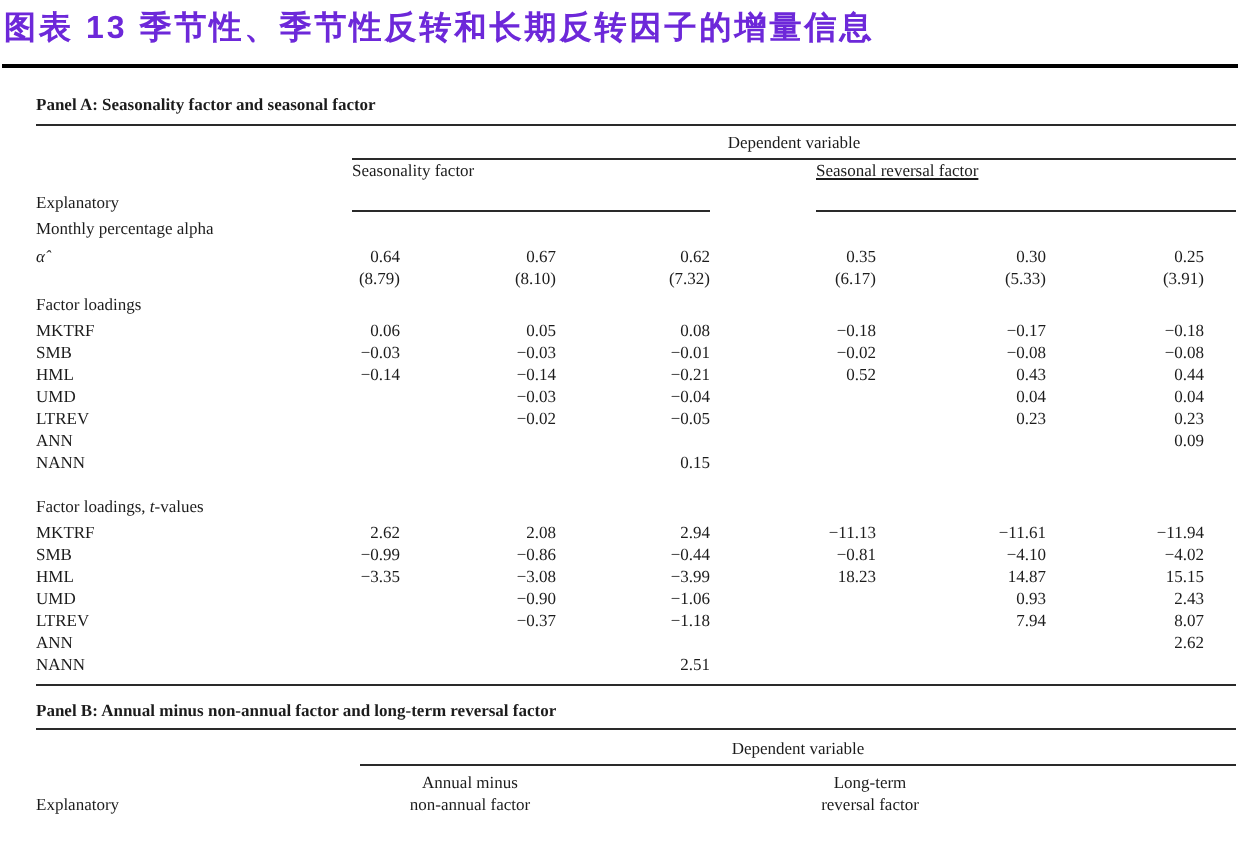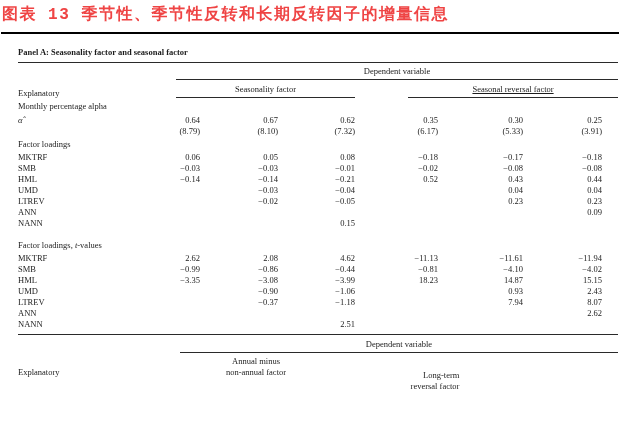--- a/index.html
+++ b/index.html
@@ -4,58 +4,58 @@
 <style>
   html,body { margin:0; padding:0; background:#ffffff; }
   .page {
     position:relative; width:628px; height:427px; overflow:hidden;
     background:#ffffff; color:#1c1c1c;
     font-family:"Liberation Serif", serif;
   }
   .fig-title {
     width:617px; margin:2px 0 0 1px; padding:2px 0 6px 1px;
     font-size:16px; line-height:22px; font-weight:bold; letter-spacing:1.5px;
-    color:#ef4444; border-bottom:2.5px solid #000;
-    font-family:Liberation Mono, monospace;
+    color:#6d28d9; border-bottom:2.5px solid #000;
+    font-family:Liberation Sans, sans-serif;
   }
   .pa-head {
     margin:13px 0 0 18px; font-size:8.5px; line-height:11px; font-weight:bold;
   }
   table.pa {
     border-collapse:collapse; table-layout:fixed;
     width:600px; margin:4px 0 0 18px;
     border-top:1.3px solid #2a2a2a; border-bottom:1.3px solid #2a2a2a;
   }
   table.pa td { padding:0; font-size:8.5px; line-height:10px; vertical-align:bottom; }
   td.num { text-align:right; }
   tr.depvar td { height:17px; }
   .dv-rule { margin-left:48px; text-align:center; border-bottom:1px solid #2a2a2a; padding-bottom:3px; }
   tr.grp td { height:18px; }
-  .g-rule { text-align:center; border-bottom:1px solid #2a2a2a; padding-bottom:3px; }
+  .g-rule { border-bottom:1px solid #2a2a2a; padding-bottom:15px; }
   .g1 { margin-left:48px; }
   .g2 { margin-left:53px;text-decoration:underline; }
   tr.cols td { border-bottom:1px solid #2a2a2a; padding-bottom:3px; height:13px; }
   tr.sect td { padding-top:3px; padding-bottom:2px; }
   tr.sect2 td { padding-top:12px; padding-bottom:2px; }
   tr.alpha td { height:12px; }
   tr.tstat td { height:11px; }
   tr.d td { height:11px; }
   tr.pad td { height:5px; }
   .it { font-style:italic; }
   .pb-head {
     margin:3px 0 0 18px; width:600px; font-size:8.5px; line-height:10px;
     font-weight:bold; border-bottom:1px solid #2a2a2a; padding:4px 0 4px;
   }
   .pb-dv {
     margin-left:180px; width:438px; text-align:center; font-size:8.5px; line-height:10px;
     border-bottom:1px solid #2a2a2a; padding:4px 0 3px;
   }
   .pb-hdr { position:relative; margin-left:18px; width:600px; height:32px; font-size:8.5px; line-height:10.5px; }
-  .pb-g1 { position:absolute; left:238px; top:3px; transform:translateX(-50%); text-align:center; white-space:nowrap; }
-  .pb-g2 { position:absolute; left:417px; top:17px; transform:translateX(-50%); text-align:right; white-space:nowrap; }
+  .pb-g1 { position:absolute; left:217px; top:3px; transform:translateX(-50%); text-align:center; white-space:nowrap; }
+  .pb-g2 { position:absolute; left:417px; top:3px; transform:translateX(-50%); text-align:center; white-space:nowrap; }
   .pb-exp { position:absolute; left:0; top:14px; }
 </style>
 </head>
 <body>
 
 <div class="page">
 
   <div class="fig-title">图表 13 季节性、季节性反转和长期反转因子的增量信息</div>
 
   <div class="pa-head">Panel A: Seasonality factor and seasonal factor</div>
@@ -193,21 +193,21 @@
     </tr>
 
     <tr class="sect2">
       <td colspan="8"><span>Factor loadings, </span><span class="it">t</span><span>-values</span></td>
     </tr>
 
     <tr class="d">
       <td>MKTRF</td>
       <td class="num">2.62</td>
       <td class="num">2.08</td>
-      <td class="num">4.62</td>
+      <td class="num">2.94</td>
       <td class="num">−11.13</td>
       <td class="num">−11.61</td>
       <td class="num">−11.94</td>
       <td></td>
     </tr>
     <tr class="d">
       <td>SMB</td>
       <td class="num">−0.99</td>
       <td class="num">−0.86</td>
       <td class="num">−0.44</td>
@@ -265,20 +265,21 @@
       <td class="num"></td>
       <td class="num"></td>
       <td></td>
     </tr>
     <tr class="pad">
           <td colspan="8"></td>
         </tr>
   </tbody>
     </table>
 
+  <div class="pb-head">Panel B: Annual minus non-annual factor and long-term reversal factor</div>
 
   <div class="pb-dv">Dependent variable</div>
 
   <div class="pb-hdr">
     <div class="pb-g1">
       <div>Annual minus</div>
       <div>non-annual factor</div>
     </div>
     <div class="pb-g2">
       <div>Long-term</div>

